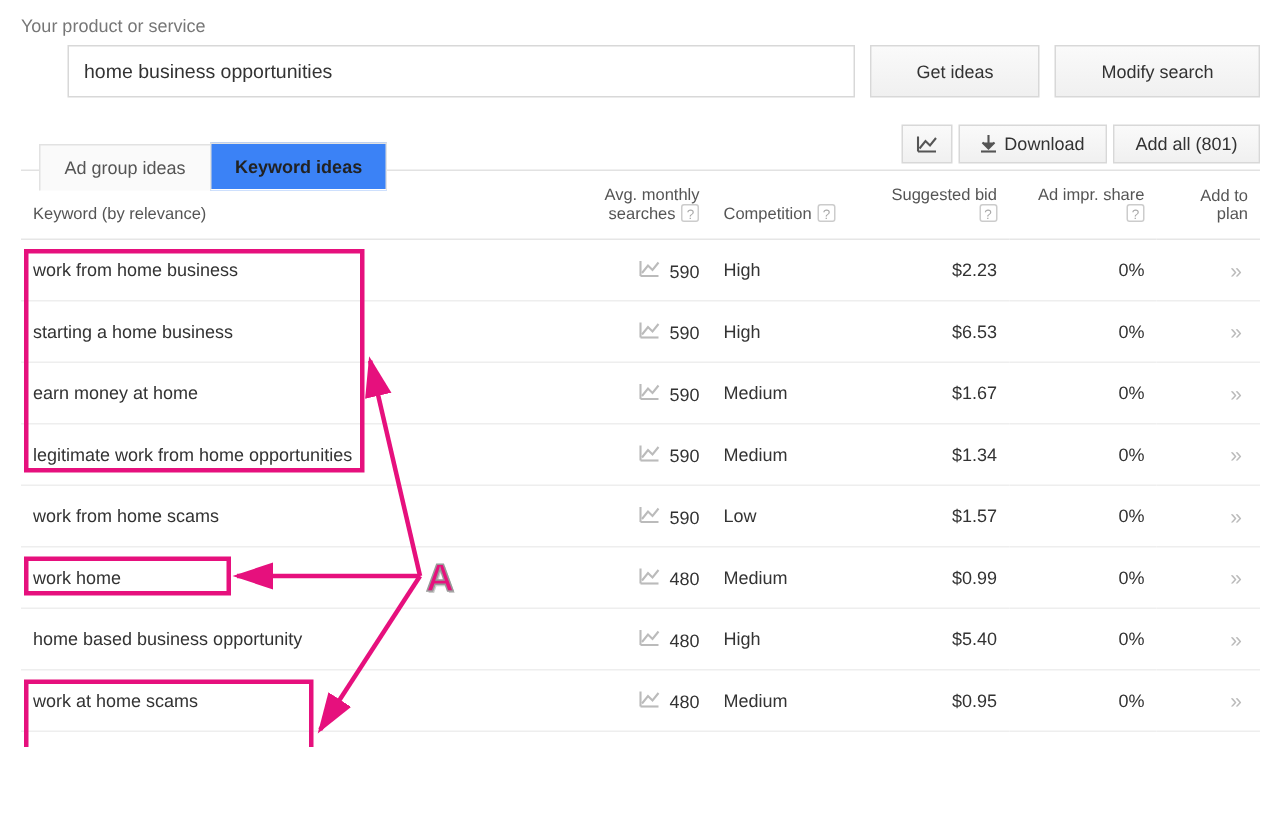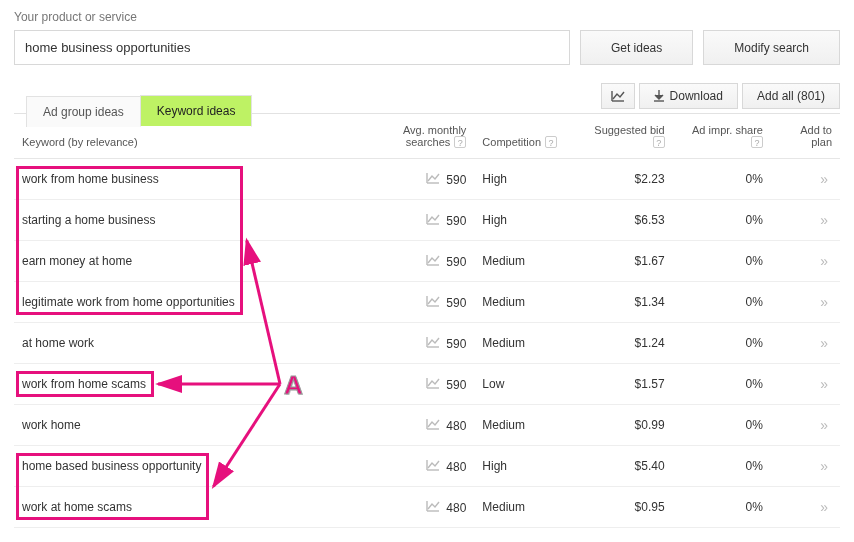--- a/index.html
+++ b/index.html
@@ -6,21 +6,21 @@
   body {
     margin: 0;
     padding: 10px 14px;
     font-family: Arial, Helvetica, sans-serif;
     font-size: 12px;
     color: #333;
     background: #fff;
     width: 854px;
   }
   .label { color: #777; margin-bottom: 6px; }
-  .search-row { display: flex; gap: 10px; align-items: stretch; margin-bottom: 16px; }
+  .search-row { display: flex; gap: 10px; align-items: stretch; margin-bottom: 16px; margin-left: 31px; }
   .search-input {
     flex: 1;
     border: 1px solid #d8d8d8;
     padding: 9px 10px;
     font-size: 13px;
     color: #333;
     min-width: 0;
   }
   .btn {
     border: 1px solid #d8d8d8;
@@ -41,21 +41,21 @@
     border-bottom: none;
     background: #fafafa;
     padding: 8px 16px;
     font-size: 12px;
     color: #555;
     cursor: pointer;
     margin-right: -1px;
     position: relative;
     top: 14px;
   }
-  .tab.active { background: #bef264; font-weight: normal; color: #222; border-bottom: 1px solid #fff;}
+  .tab.active { background: #3b82f6; font-weight: bold; color: #222; border-bottom: 1px solid #fff;}
   .toolbar-right { margin-left: auto; display: flex; gap: 4px; padding-bottom: 4px; align-items:center;}
   .iconbtn { width: 34px; justify-content:center; padding:0; }
 
   table.kw { width: 100%; border-collapse: collapse; }
   table.kw th {
     text-align: left;
     font-weight: normal;
     color: #555;
     font-size: 11px;
     padding: 10px 8px;
@@ -190,32 +190,20 @@
               <polyline class="trend-icon" points="1,11 1,1"></polyline>
               <polyline class="trend-icon" points="1,11 13,11"></polyline>
               <polyline class="trend-icon" points="2,9 6,4 9,7 13,2"></polyline>
             </svg>&nbsp;&nbsp;<span>590</span></td>
           <td>Medium</td>
           <td class="r">$1.34</td>
           <td class="r">0%</td>
           <td class="r"><span class="chev">»</span></td>
         </tr>
         <tr>
-          <td><span class="kw-cell-wrap">at home work</span></td>
-          <td class="r"><svg width="14" height="12">
-              <polyline class="trend-icon" points="1,11 1,1"></polyline>
-              <polyline class="trend-icon" points="1,11 13,11"></polyline>
-              <polyline class="trend-icon" points="2,9 6,4 9,7 13,2"></polyline>
-            </svg>&nbsp;&nbsp;<span>590</span></td>
-          <td>Medium</td>
-          <td class="r">$1.24</td>
-          <td class="r">0%</td>
-          <td class="r"><span class="chev">»</span></td>
-        </tr>
-        <tr>
           <td><span class="kw-cell-wrap">work from home scams</span></td>
           <td class="r"><svg width="14" height="12">
               <polyline class="trend-icon" points="1,11 1,1"></polyline>
               <polyline class="trend-icon" points="1,11 13,11"></polyline>
               <polyline class="trend-icon" points="2,9 6,4 9,7 13,2"></polyline>
             </svg>&nbsp;&nbsp;<span>590</span></td>
           <td>Low</td>
           <td class="r">$1.57</td>
           <td class="r">0%</td>
           <td class="r"><span class="chev">»</span></td>

